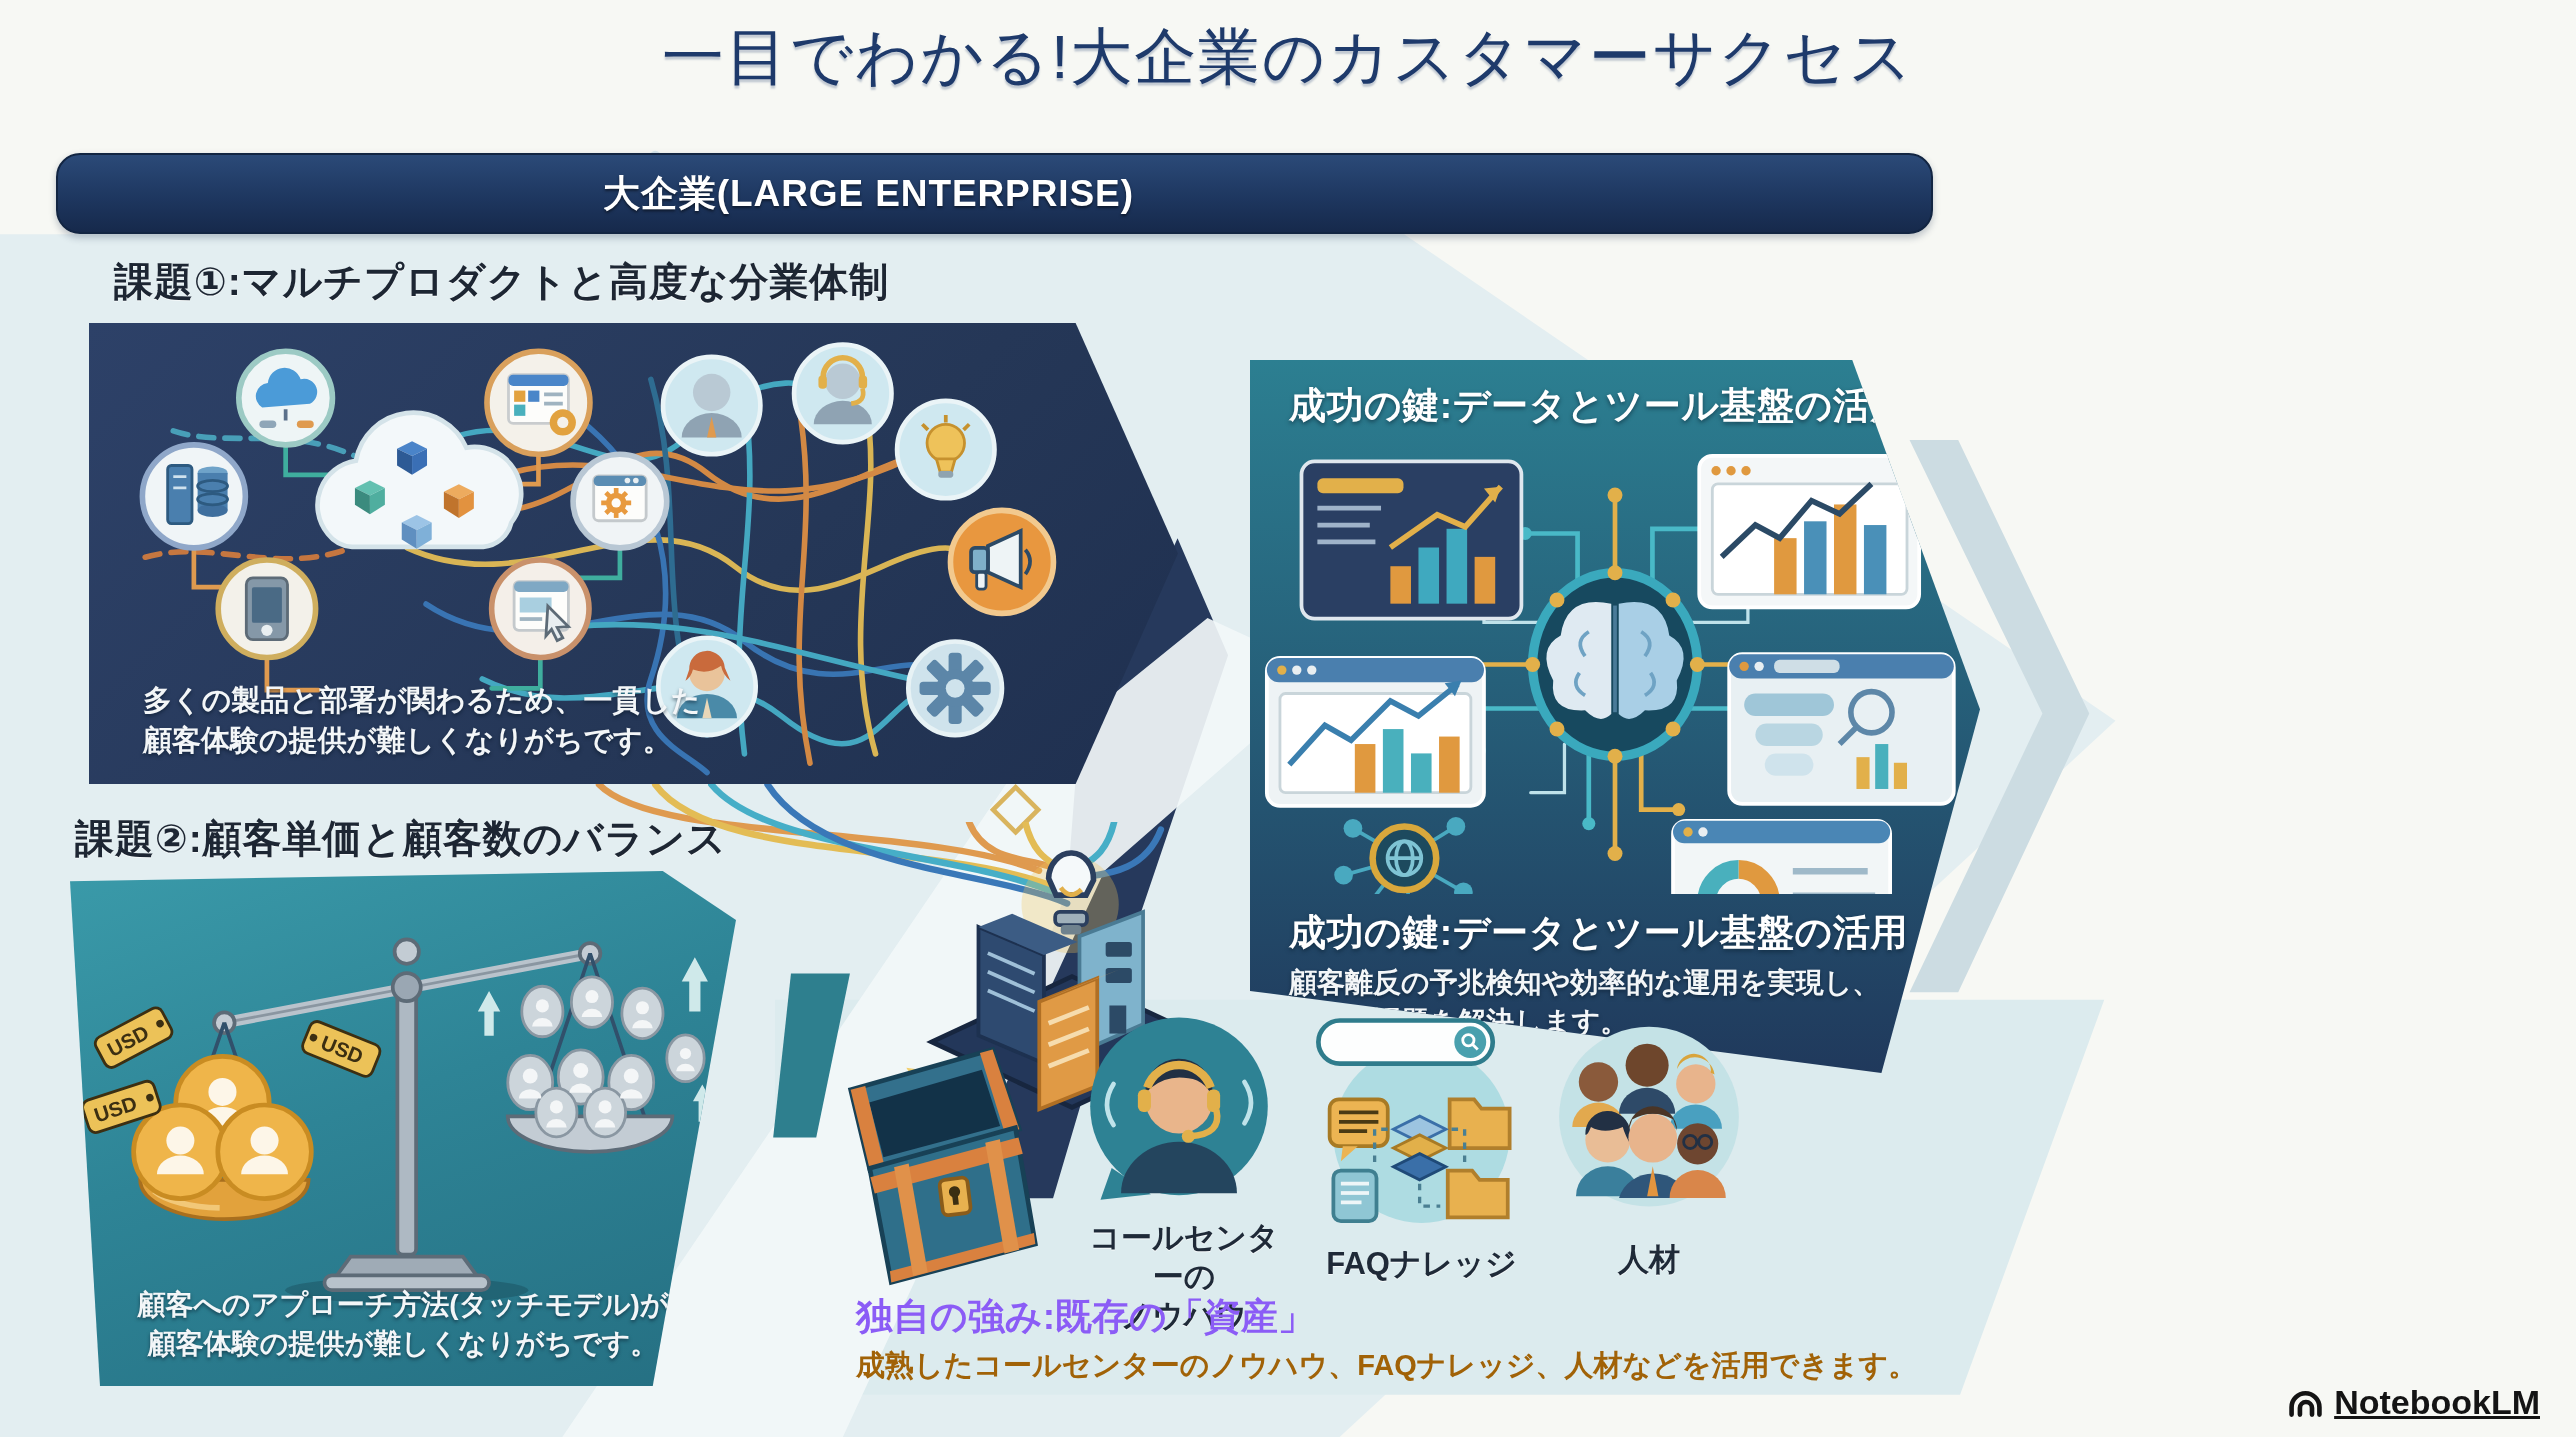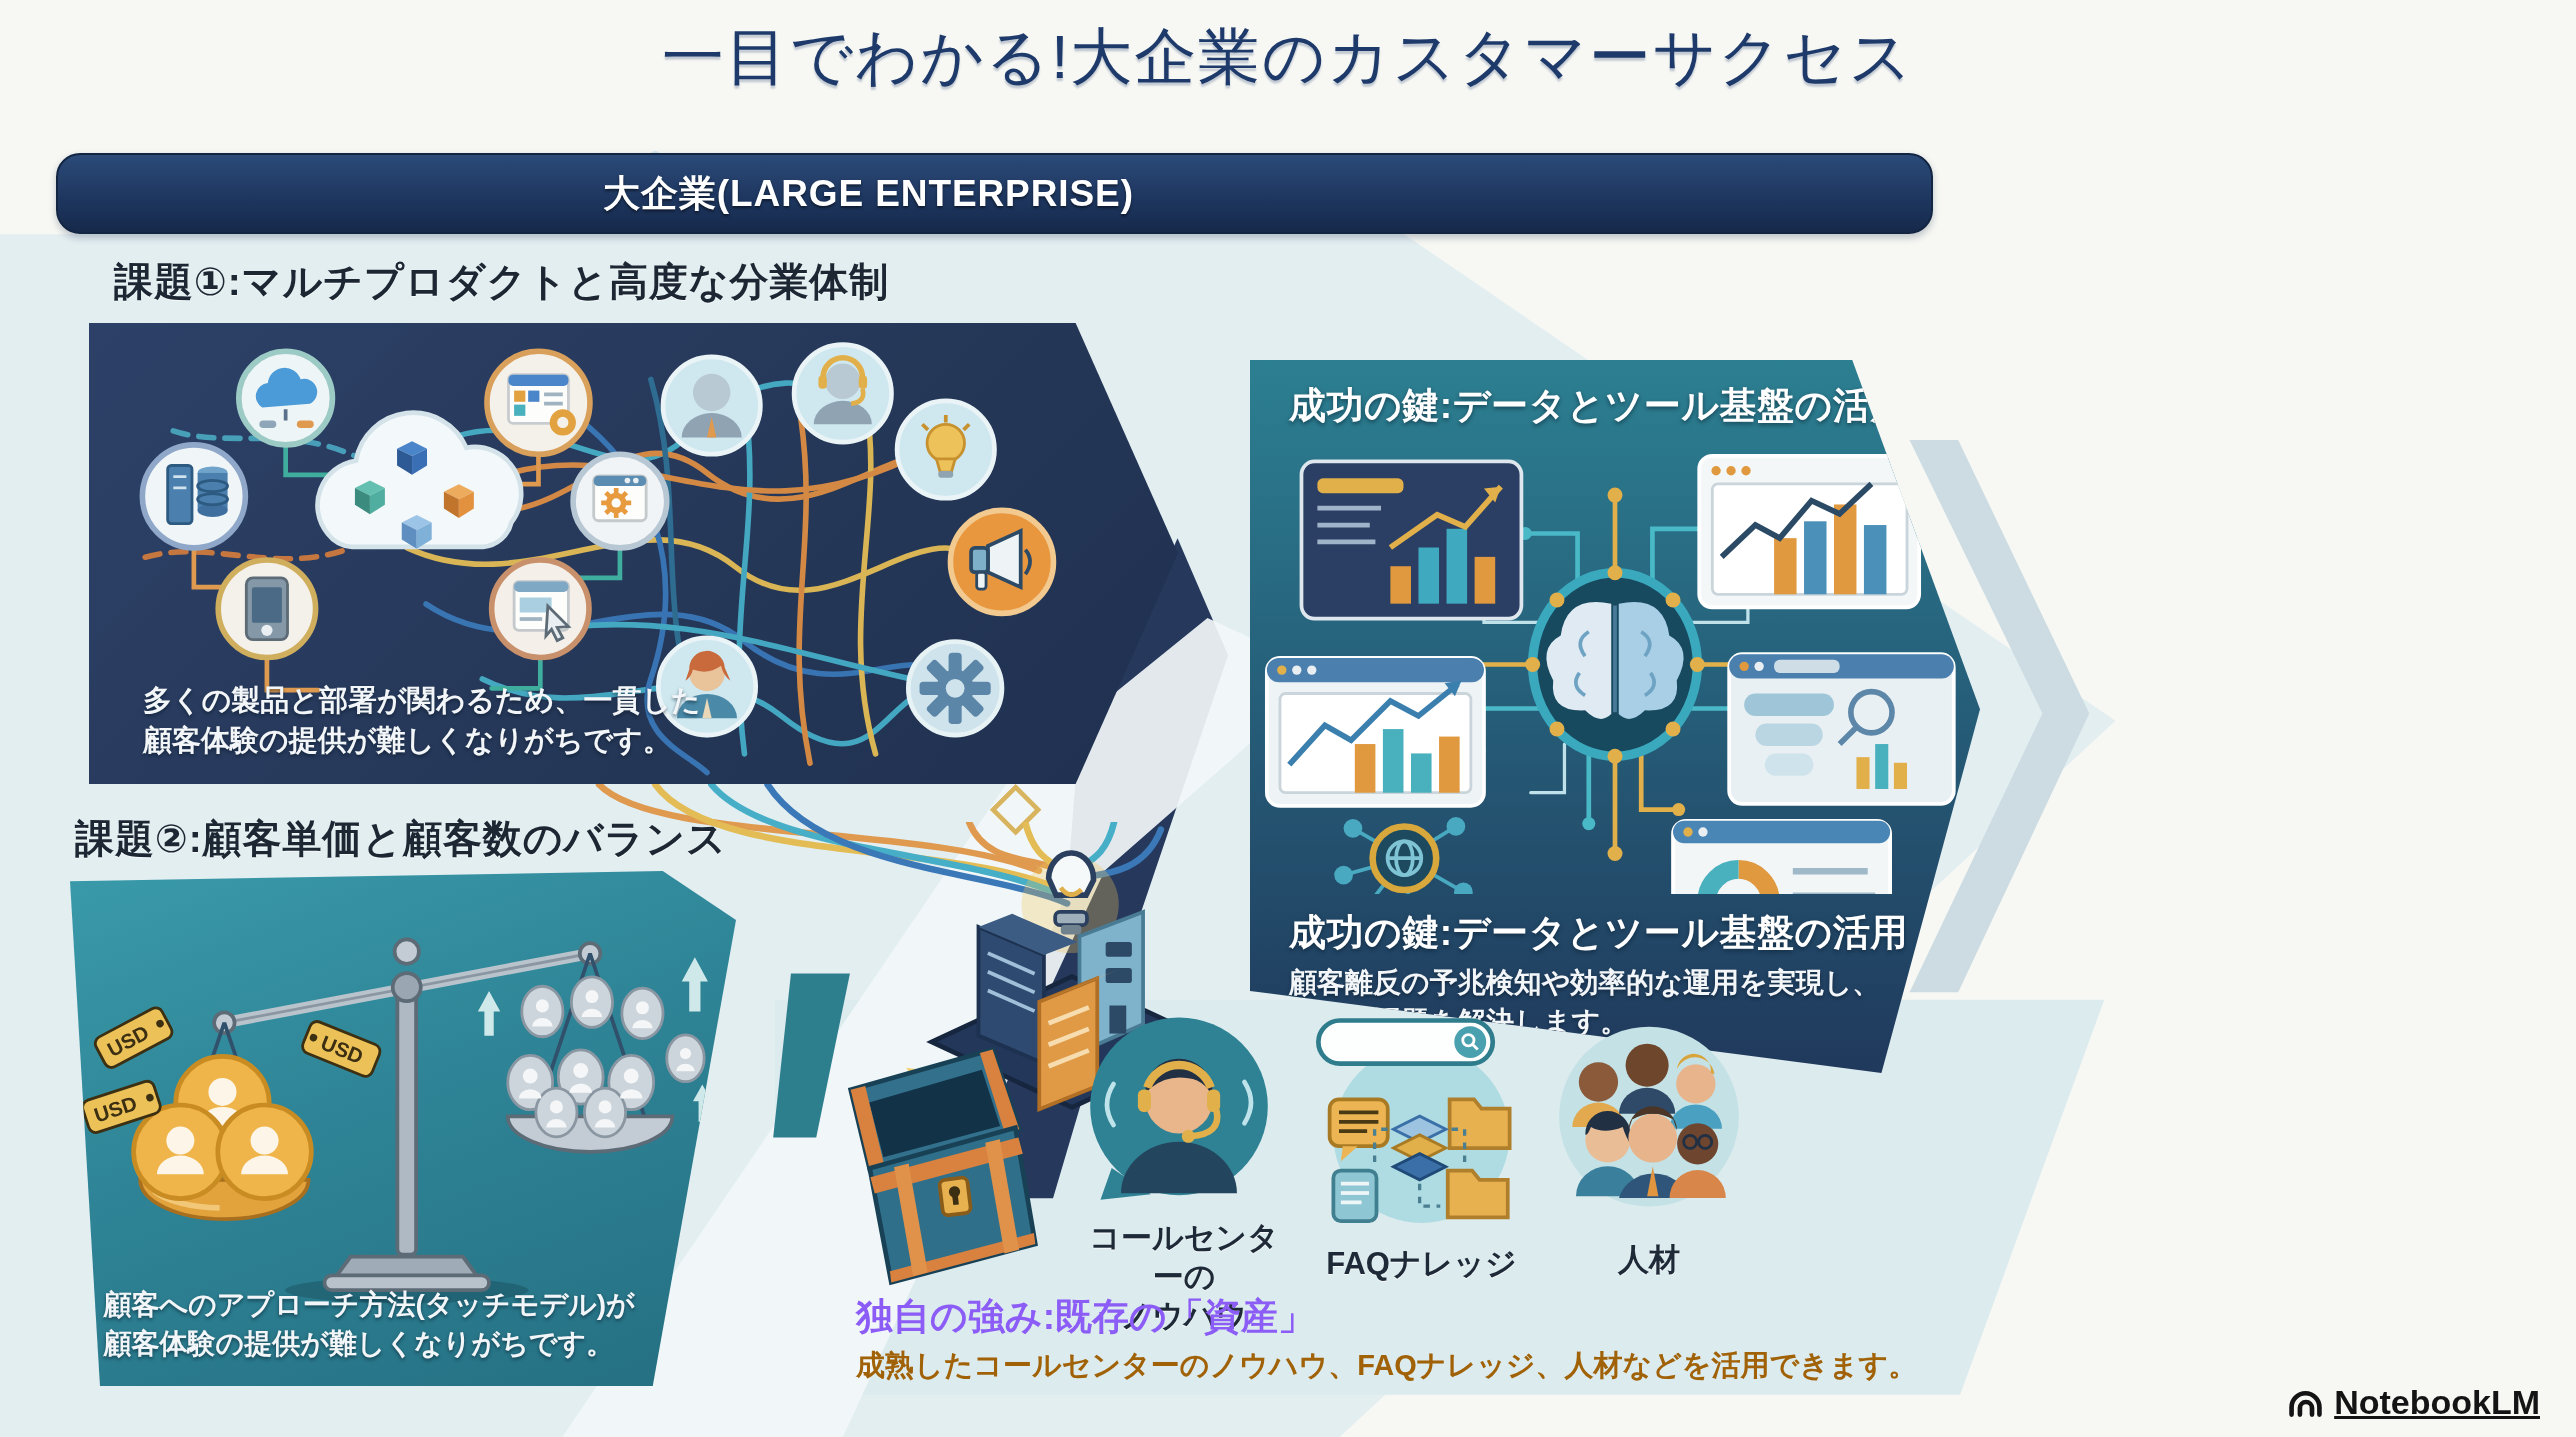--- a/index.html
+++ b/index.html
@@ -362,21 +362,21 @@
           <circle cx="572" cy="252" r="7"></circle>
             <path d="M561,274 a11,9 0 0 1 22,0 z"></path>
         </g>
       </g>
       <g fill="#cfe9ea">
         <polygon points="668,92 682,118 674,118 674,150 662,150 662,118 654,118"></polygon>
         <polygon points="448,128 460,150 453,150 453,176 443,176 443,150 436,150"></polygon>
         <polygon points="676,228 686,246 680,246 680,268 672,268 672,246 666,246"></polygon>
       </g>
     </svg>
-    <div class="abs" style="left:50%;transform:translateX(-50%);bottom:22.5px;width:599px;text-align:left;">
+    <div class="abs" style="left:50%;transform:translateX(-50%);bottom:22.5px;width:599px;text-align:center;">
       <div class="caption-white" style="font-size:28px;">顧客へのアプローチ方法(タッチモデル)が</div>
       <div class="caption-white" style="font-size:28px;">顧客体験の提供が難しくなりがちです。</div>
     </div>
   </div>
 
   <svg class="abs" style="left:913px;top:822px;" width="318" height="309" viewBox="0 0 340 330">
     <g fill="none" stroke-width="7" stroke-linecap="round">
       <path d="M60,0 C80,50 140,35 158,55" stroke="#df9a4f"></path>
       <path d="M120,0 C130,40 150,42 163,54" stroke="#e3bc55"></path>
       <path d="M215,0 C205,42 182,42 172,54" stroke="#46aec7"></path>

